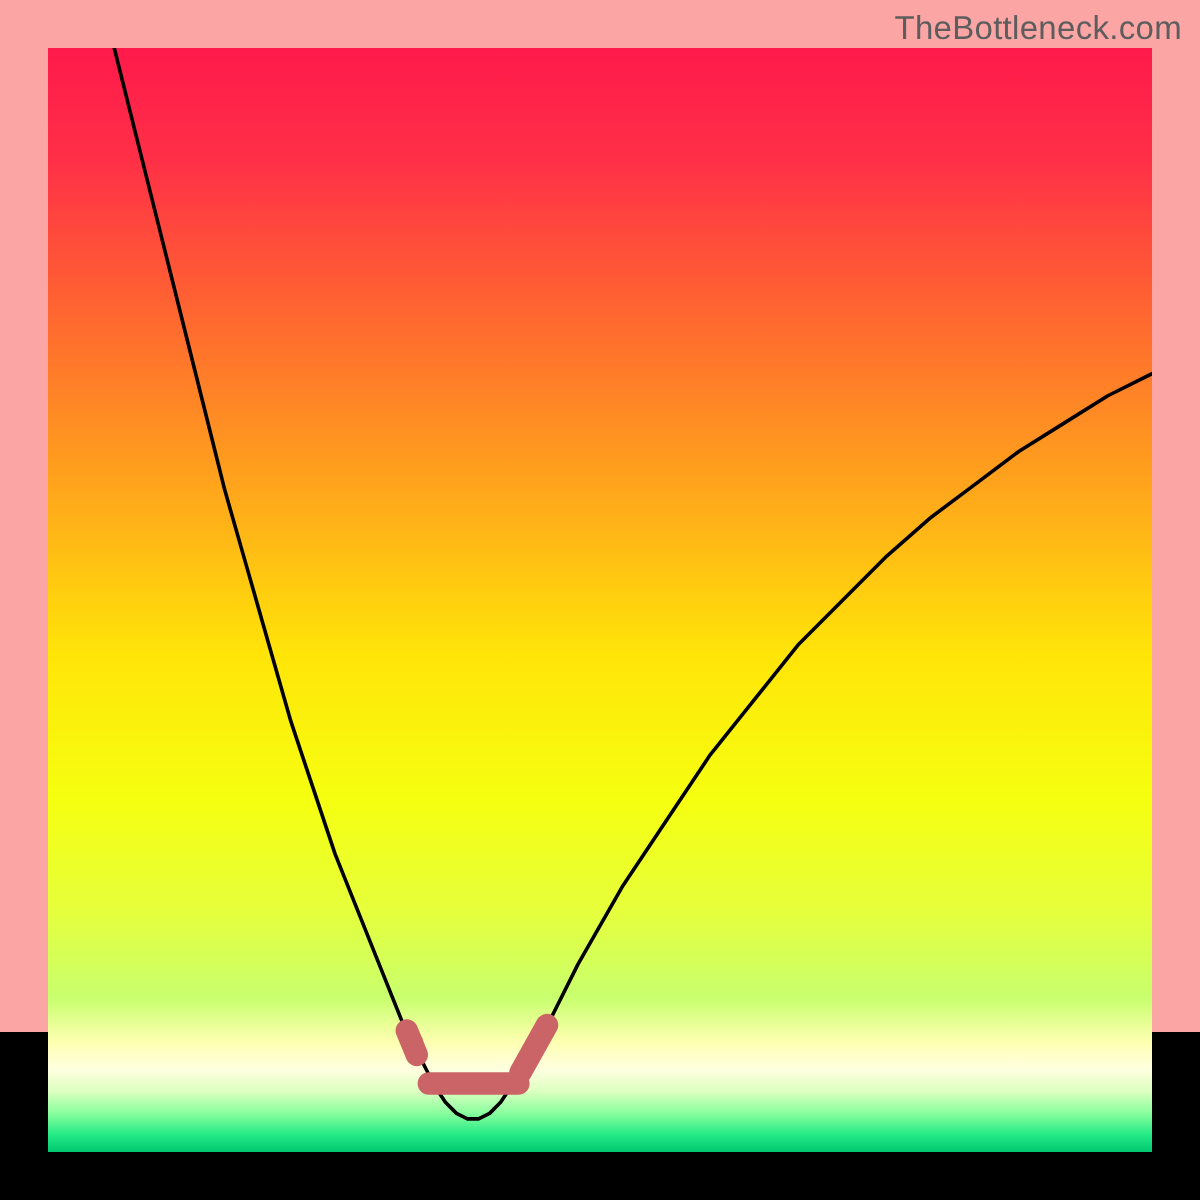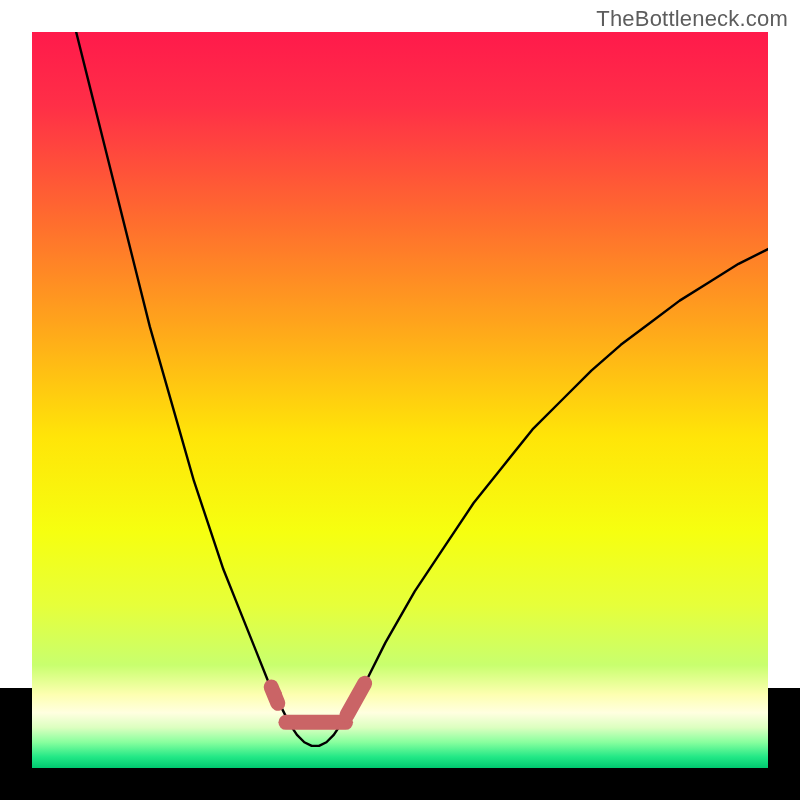--- a/index.html
+++ b/index.html
@@ -10,21 +10,21 @@
     overflow: hidden;
     background: #000;
     font-family: Arial, Helvetica, sans-serif;
   }
   .frame {
     position: absolute;
     left: 0;
     top: 0;
     width: 800px;
     height: 688px;
-    background: #ffffff;
+    background: #fca5a5;
   }
   .plot-area {
     position: absolute;
     left: 32px;
     top: 32px;
     width: 736px;
     height: 736px;
     overflow: hidden;
   }
   .gradient {

